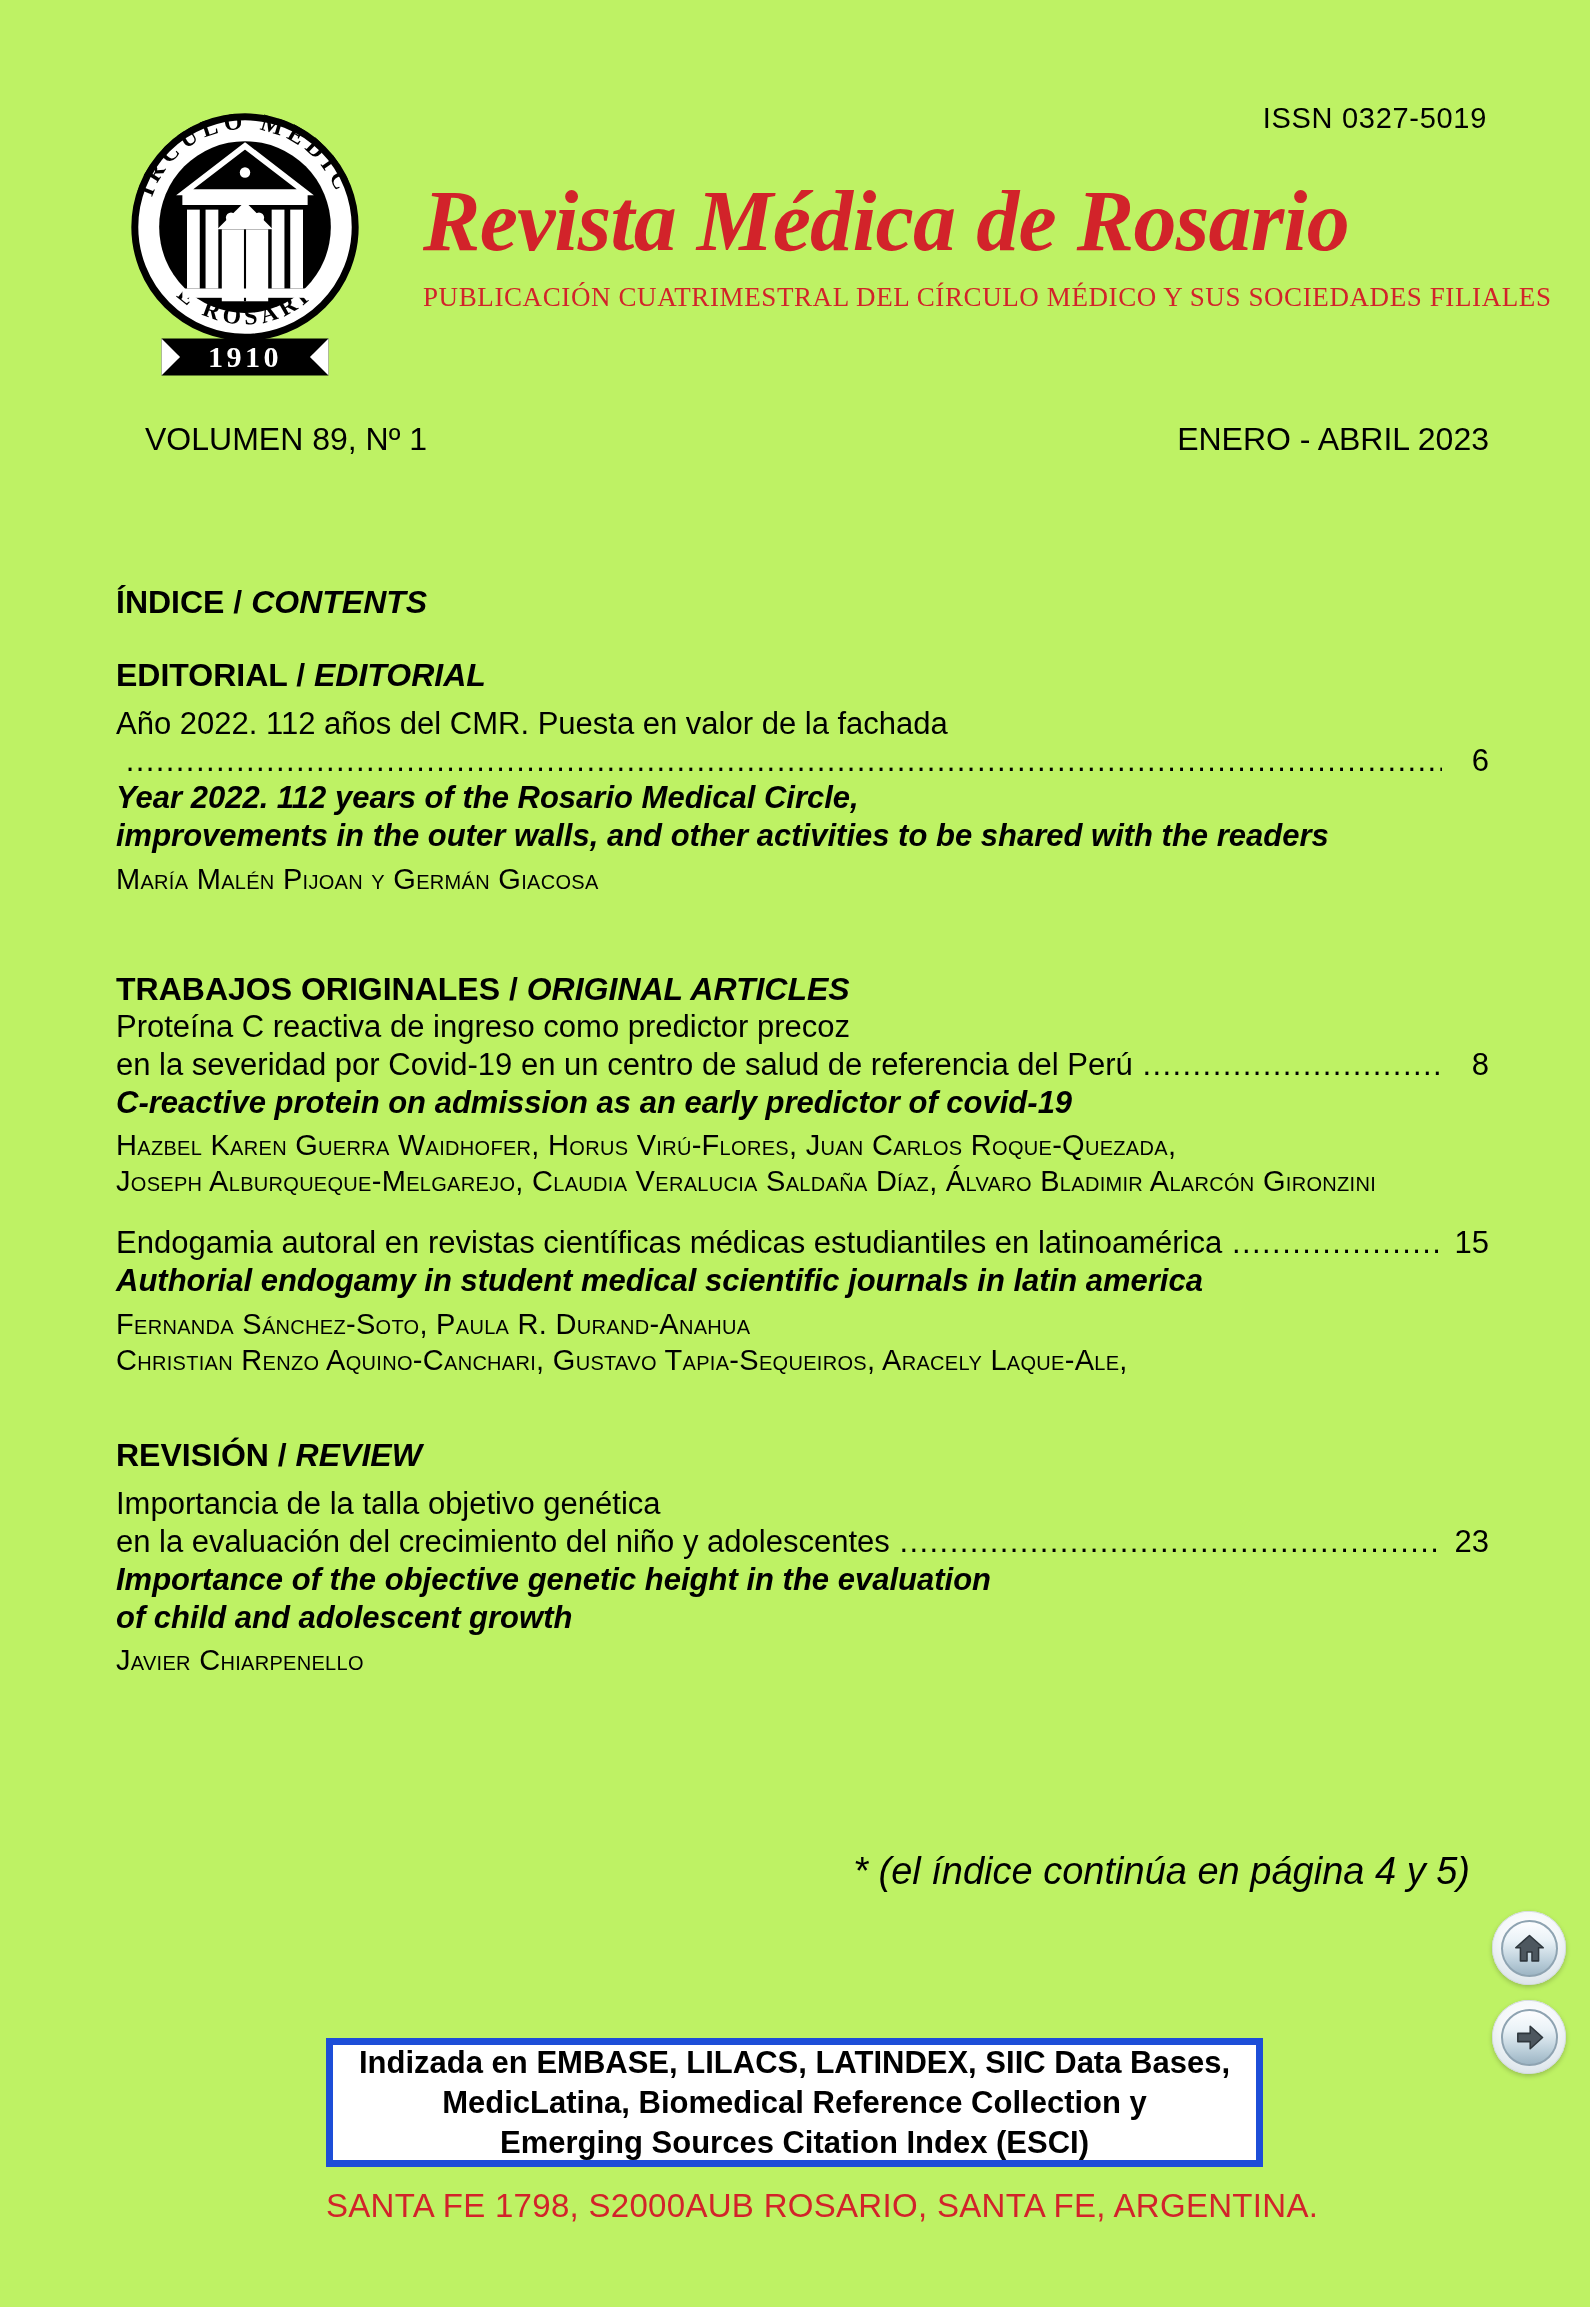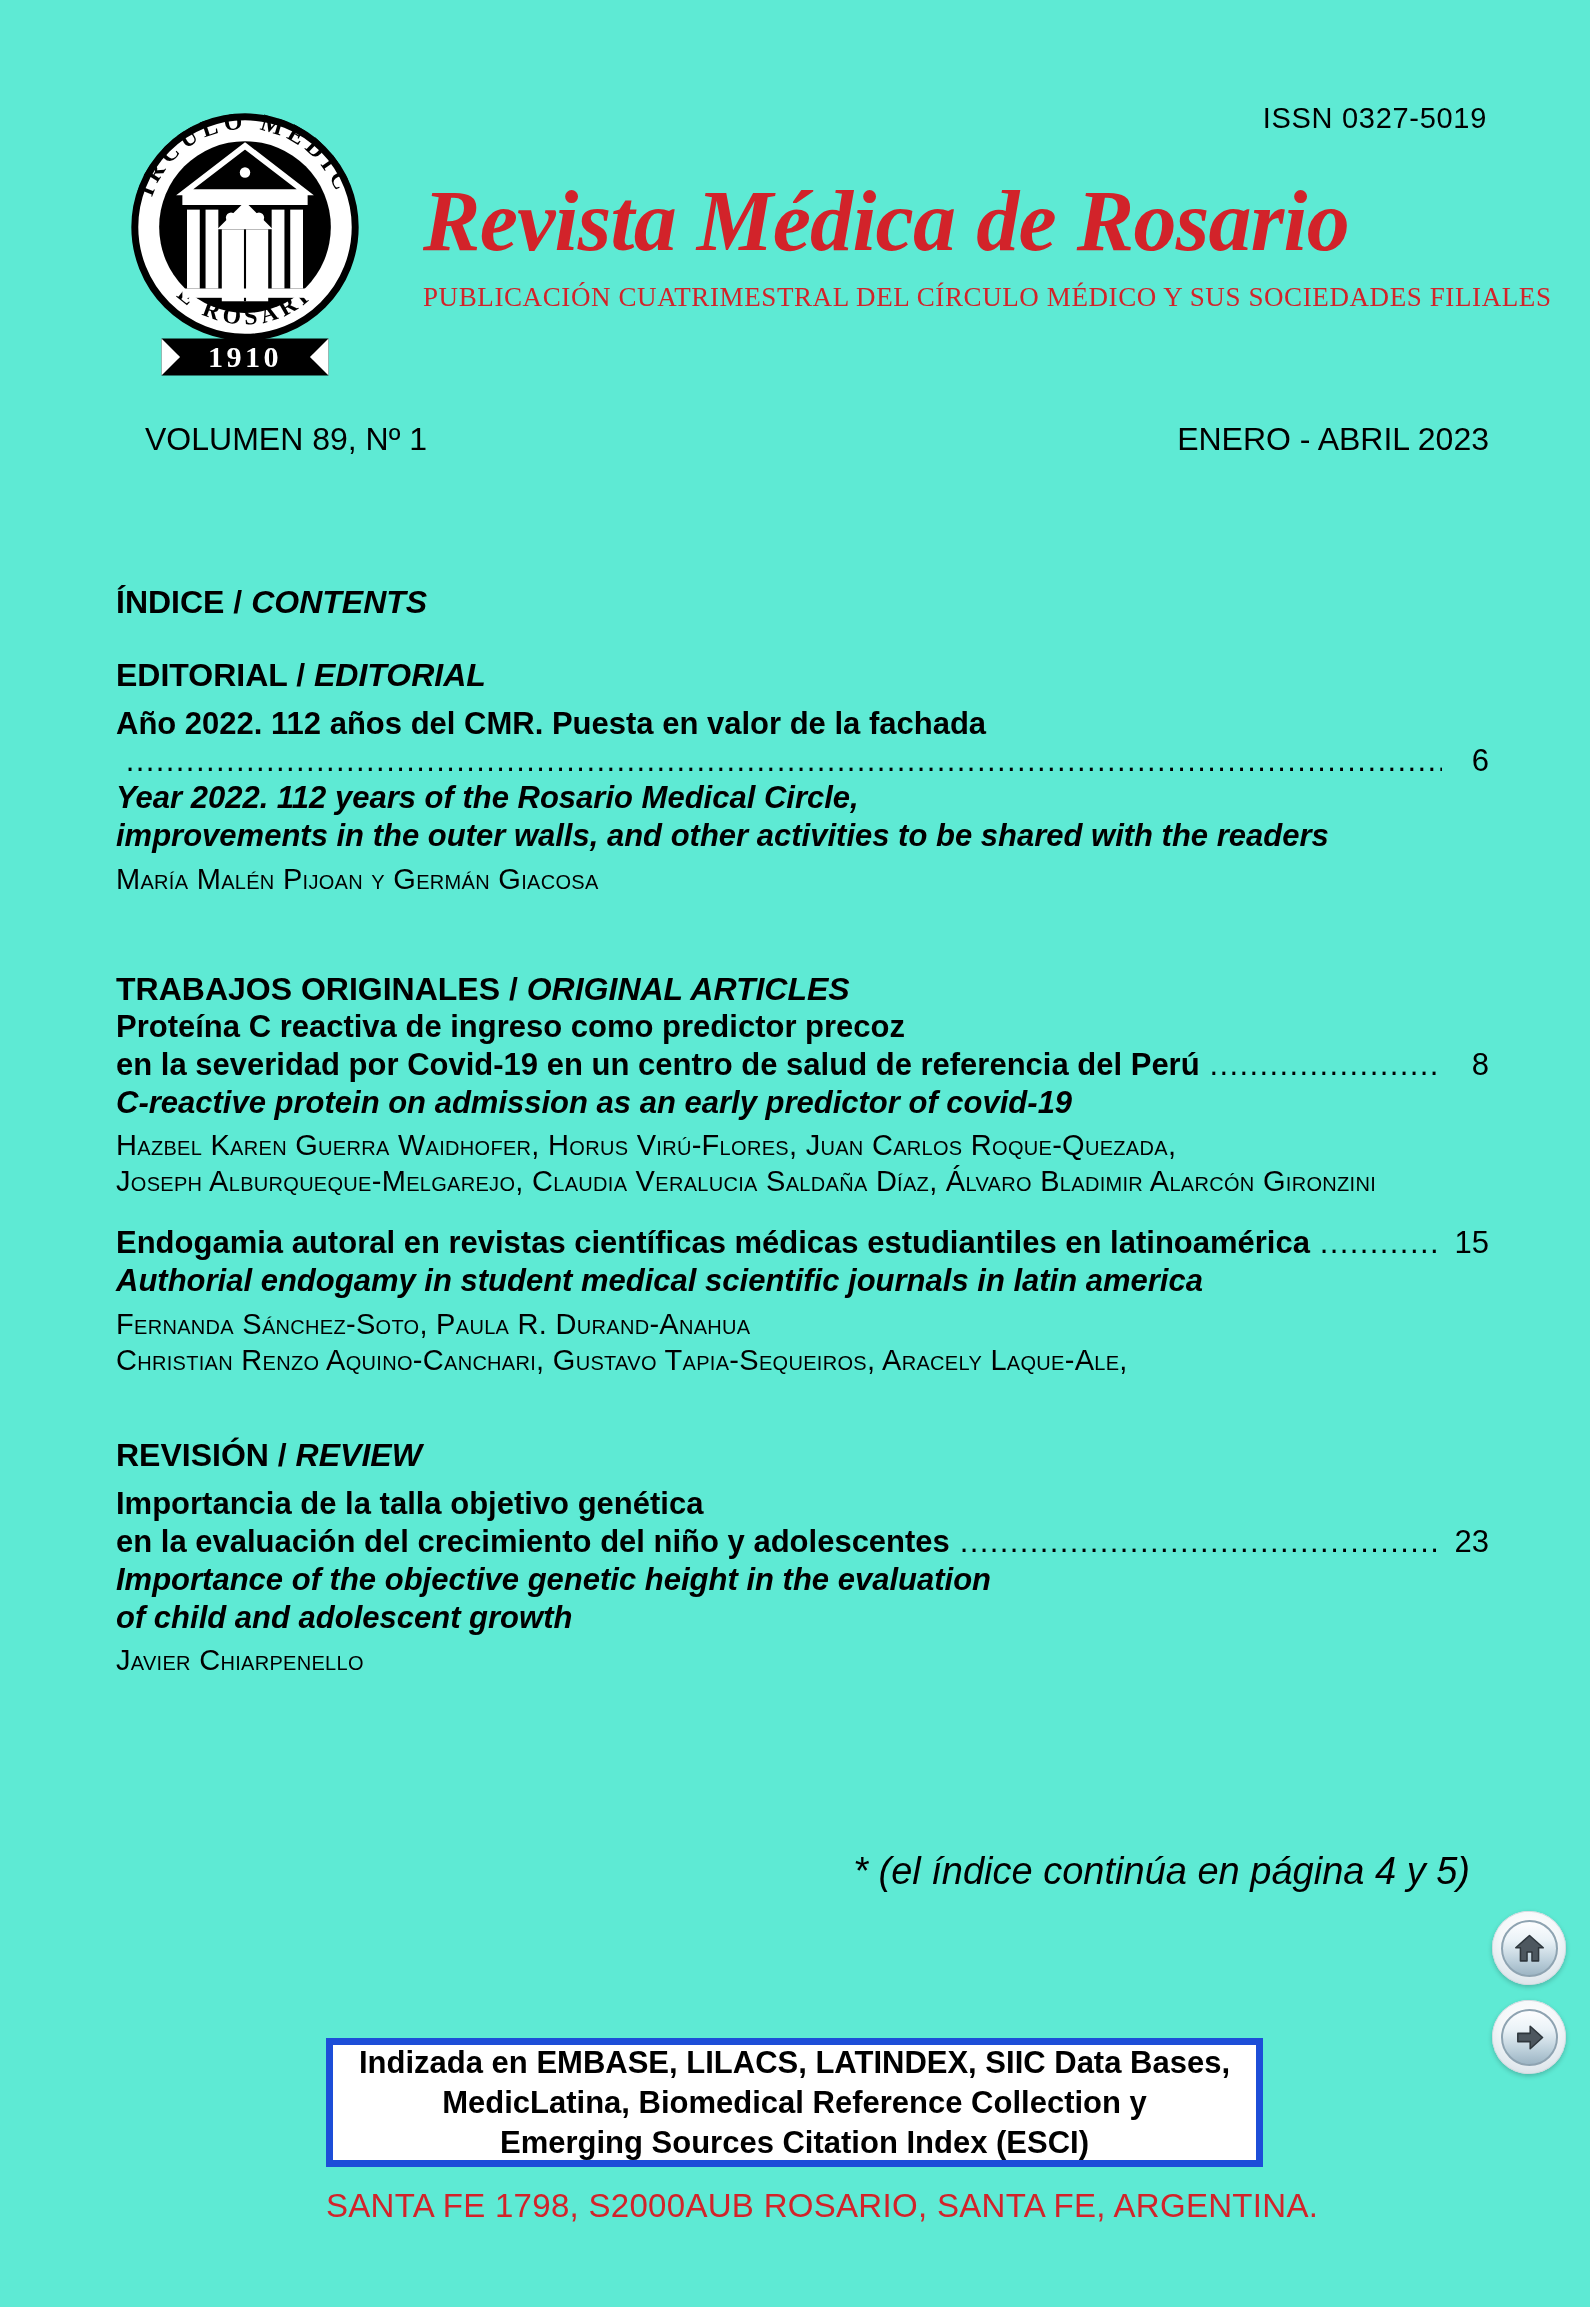--- a/index.html
+++ b/index.html
@@ -1,17 +1,17 @@
 <!DOCTYPE html>
 <html style="font-size:11px"><head>
 <meta charset="utf-8">
 <style>
   html,body { margin:0; padding:0; background:#fff; }
   .page {
-    position:relative; width:1590px; height:2307px; background:#5eead4;
+    position:relative; width:1590px; height:2307px; background:#bef264;
     font-family:"Liberation Sans", sans-serif; color:#000; overflow:hidden;
   }
 
   
   .issn { position:absolute; top:102px; right:103px; font-size:29px; letter-spacing:0.7px; }
   .logo { position:absolute; left:129px; top:110px; width:232px; height:277px; }
   .masthead { position:absolute; left:423px; top:167px; width:1074px; }
   .journal-title {
     font-family:"Liberation Serif", serif; font-style:italic; font-weight:700;
     font-size:86px; line-height:109px; color:var(--red); white-space:nowrap; letter-spacing:-0.7px;
@@ -22,21 +22,21 @@
   }
   .issue-row {
     position:absolute; left:129px; right:101px; top:421px;
     display:flex; justify-content:space-between; font-size:32px;margin-left:16px;
   }
 
   
   .toc { position:absolute; left:116px; right:101px; top:583px; }
   .toc-heading, .sec-heading { font-size:32px; font-weight:700; line-height:38px; }
   .it { font-style:italic; }
-  .line  { font-size:31px; line-height:38px; font-weight:700; }
+  .line  { font-size:31px; line-height:38px; font-weight:400; }
   .trline{ font-size:31px; line-height:38px; font-weight:700; font-style:italic; }
   .leader-row { display:flex; align-items:baseline; }
   .leader-row .t { white-space:nowrap; }
   .dots {
     flex:1 1 auto; overflow:hidden; white-space:nowrap; font-weight:400;
     font-size:31px; letter-spacing:1.4px; margin:0 7px 0 9.8px;
   }
   .dots::after { content:"........................................................................................................................................................................................................"; }
   .pg { width:40px; flex:0 0 auto; text-align:right; font-weight:400; font-size:31px; }
   .authors {

